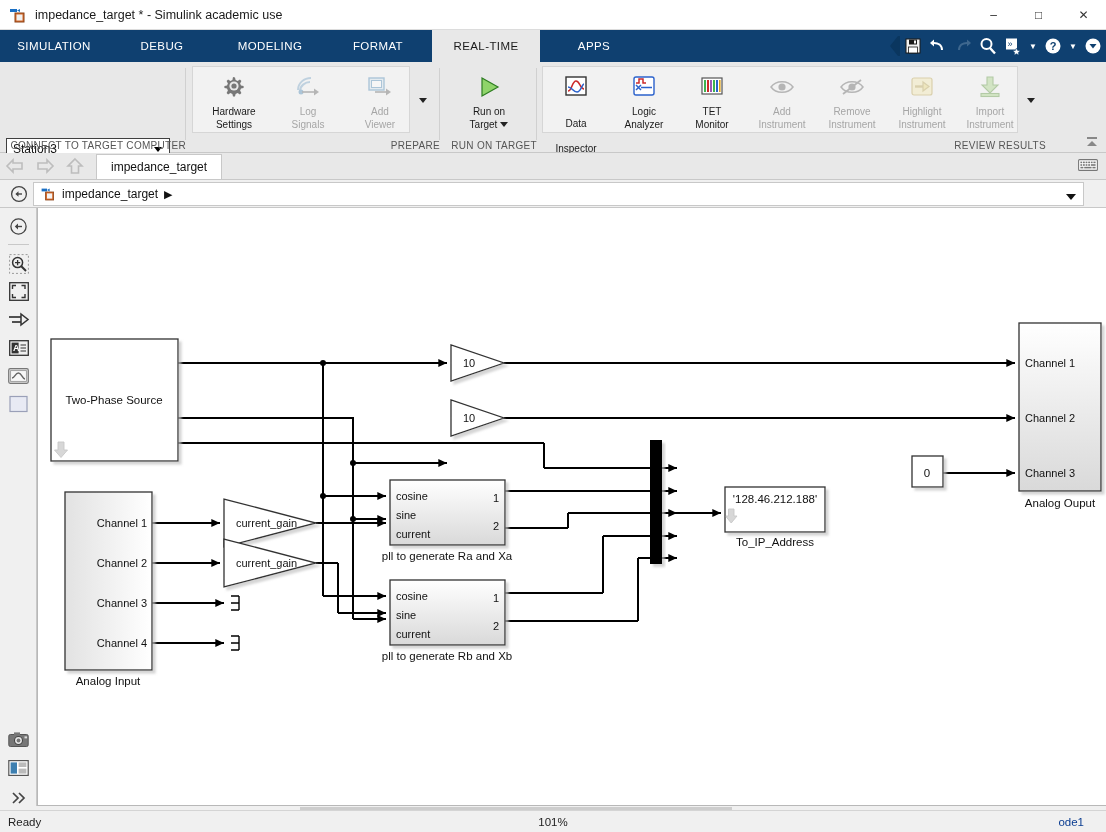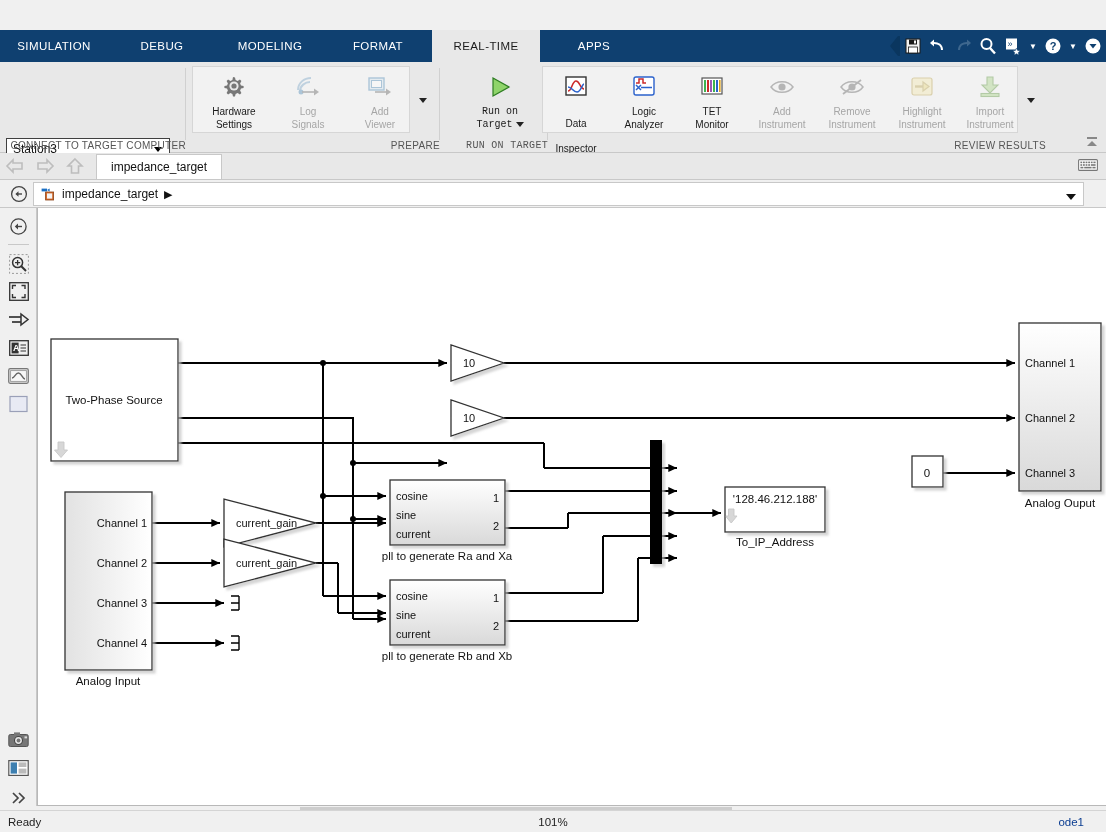--- a/index.html
+++ b/index.html
@@ -144,20 +144,36 @@
   .sb-solver { position: absolute; right: 22px; }
 
   
   svg text { font-family: "Liberation Sans", sans-serif; }
 </style>
 </head>
 <body>
 
 <div id="app">
 
+  <div class="titlebar">
+    <span class="tb-icon">
+      <svg width="18" height="16" viewBox="0 0 18 16">
+        <path d="M1 2 L8 2 L8 5 L1 5 Z" fill="#1a6fc4"></path>
+        <path d="M8 3.5 L11 2 L11 5 Z" fill="#1a6fc4"></path>
+        <rect x="6" y="6" width="9" height="9" fill="#d66a2b" stroke="#8a4318"></rect>
+        <rect x="7.5" y="7.5" width="6" height="6" fill="#f0f0f0"></rect>
+      </svg>
+    </span>
+    <span class="tb-text">impedance_target * - Simulink academic use</span>
+    <div class="win-btns">
+      <div class="win-btn">–</div>
+      <div class="win-btn">□</div>
+      <div class="win-btn close">✕</div>
+    </div>
+  </div>
 
   <div class="ribbonbar">
     <div class="rtabs">
       <div class="rtab">SIMULATION</div>
       <div class="rtab">DEBUG</div>
       <div class="rtab">MODELING</div>
       <div class="rtab">FORMAT</div>
       <div class="rtab active">REAL-TIME</div>
       <div class="rtab">APPS</div>
     </div>
@@ -286,21 +302,21 @@
         <span>Viewer</span>
       </div>
 
       <div class="grp-expander" style="right:10px; top:4px;">
         <span class="dn"></span>
       </div>
       <div class="rgroup-label">PREPARE</div>
       <div class="rgroup-sep" style="right:0;"></div>
     </div>
 
-    <div class="rgroup" style="left:452px; width:96px;font-family:Liberation Mono, monospace;">
+    <div class="rgroup" style="left:441px; width:96px;">
       <div class="ritem" style="left:12px; top:10px;">
         <span class="ico">
           <svg width="30" height="26" viewBox="0 0 30 26">
             <path d="M8 4 L8 22 L24 13 Z" fill="#8fd46a" stroke="#2e7d22" stroke-width="1.2"></path>
           </svg>
         </span>
         <span>Run on</span>
         <span style="display:flex;align-items:center;gap:3px;">
           <span>Target</span>
           <span style="width:0;height:0;border-left:4px solid transparent;border-right:4px solid transparent;border-top:5px solid #222;"></span>

